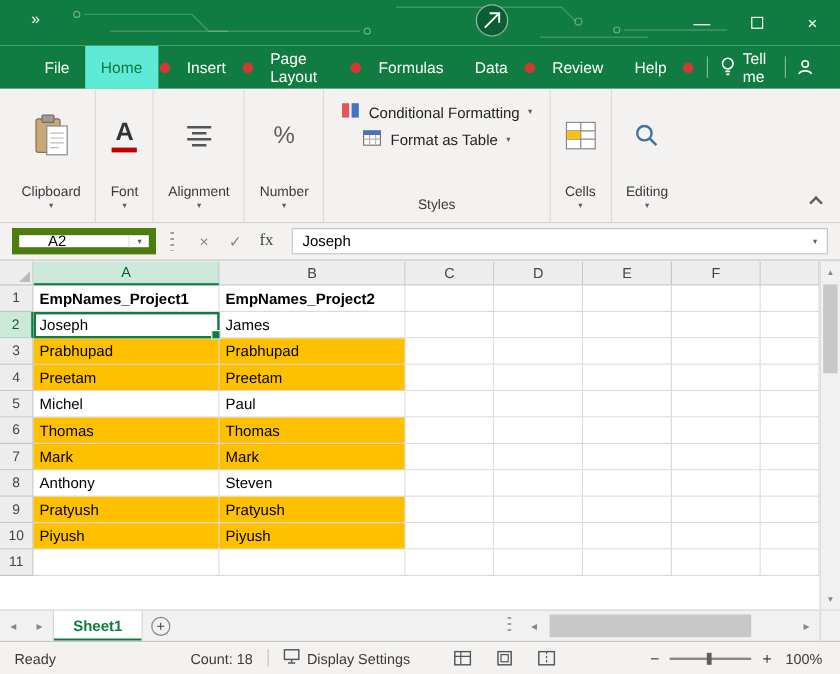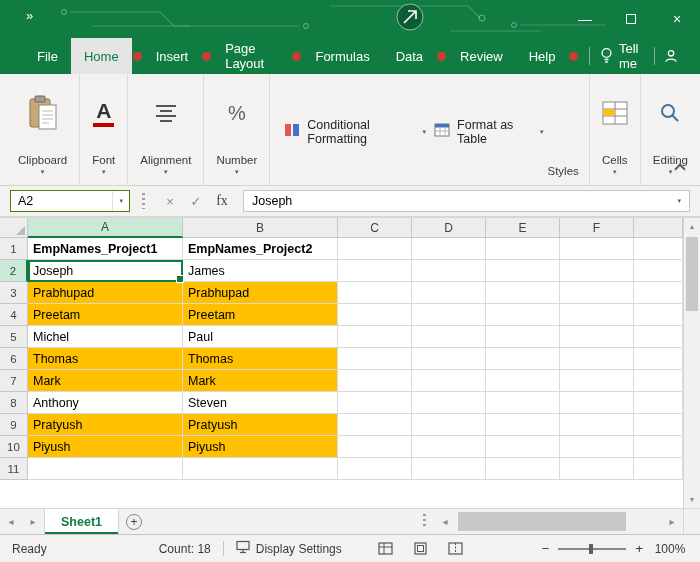--- a/index.html
+++ b/index.html
@@ -11,45 +11,45 @@
   .titlebar{height:38px;background:var(--green,#107C41);position:relative;flex:none}
   .deco{position:absolute;left:0;top:0}
   .qa{position:absolute;left:26px;top:9px;color:#fff;font-size:13px;line-height:1}
   .win-controls{position:absolute;right:0;top:0;height:100%;display:flex}
   .win-btn{width:46px;height:100%;display:flex;align-items:center;justify-content:center;color:#fff;font-size:14px}
   .maxbox{width:10px;height:10px;border:1.5px solid #fff;display:inline-block}
 
   
   .tabrow{height:36px;background:var(--green,#107C41);display:flex;align-items:stretch;color:#fff;font-size:13px;padding-left:24px;flex:none}
   .tab{padding:0 13px;display:flex;align-items:center}
-  .tab.active{background:#e5e5e5;color:var(--green,#107C41)}
+  .tab.active{background:#5eead4;color:var(--green,#107C41)}
   .dot{width:9px;height:9px;border-radius:50%;background:#CE3B32;align-self:center;margin:0 1px;flex:none}
   .tr-right{margin-left:auto;display:flex;align-items:center;padding-right:16px}
   .vdiv{width:1px;height:18px;background:rgba(255,255,255,.45);margin:0 10px}
   .tr-ic{display:flex;align-items:center;margin-right:6px}
   .tr-lbl{margin-right:4px}
 
   
   .ribbon{height:112px;background:#F3F2F1;border-bottom:1px solid #D5D3D1;display:flex;padding-left:6px;position:relative;flex:none}
   .rgroup{display:flex;flex-direction:column;align-items:center;padding:4px 12px;height:100%}
   .rgroup+.rgroup{border-left:1px solid #DEDCDA}
   .big{height:58px;display:flex;align-items:center;justify-content:center;margin-top:6px}
   .glabel{font-size:11.5px;color:#3B3A39;margin-top:auto}
   .gchev{font-size:7px;color:#605E5C;margin:2px 0 6px;line-height:1}
   .font-a{font-size:21px;font-weight:bold;color:#333;border-bottom:4px solid #C00000;line-height:1.1;padding:0 3px}
   .pct{font-size:20px;color:#605E5C}
-  .sgroup{display:flex;flex-direction:row;padding:8px 10px 4px;height:100%}
+  .sgroup{display:flex;flex-direction:column;padding:8px 10px 4px;height:100%}
   .sbtn-row{display:flex;align-items:center;gap:7px;height:23px;font-size:12.5px;color:#252423;padding:0 4px}
   .schev{font-size:7px;color:#605E5C;line-height:1}
   .sgroup .glabel{margin-top:auto;align-self:center;margin-bottom:4px}
   .collapse{position:absolute;right:16px;bottom:12px;width:8px;height:8px;border-left:2px solid #605E5C;border-top:2px solid #605E5C;transform:rotate(45deg)}
 
   
   .formula-row{height:32px;background:#F3F2F1;display:flex;align-items:center;padding:0 10px;border-bottom:2px solid #D8D6D4;flex:none}
-  .namebox{width:120px;height:22px;background:#fff;border:1px solid #4d7c0f;display:flex;align-items:center;font-size:12.5px;padding-left:7px}
+  .namebox{width:120px;height:22px;background:#fff;border:6px solid #4d7c0f;display:flex;align-items:center;font-size:12.5px;padding-left:24px}
   .nbchev{margin-left:auto;border-left:1px solid #E1DFDD;height:100%;display:flex;align-items:center;padding:0 6px;font-size:7px;color:#605E5C}
   .fdots{width:3px;height:16px;margin:0 12px;background:repeating-linear-gradient(#A19F9D 0 2px,transparent 2px 5px)}
   .fbtn{width:26px;text-align:center;color:#8A8886;font-size:13px}
   .fbtn.fx{font-family:"Liberation Serif",serif;color:#444;font-size:14px}
   .finput{flex:1;height:22px;background:#fff;border:1px solid #C8C6C4;display:flex;align-items:center;font-size:12.5px;padding:0 8px;margin-left:8px}
   .fchev{margin-left:auto;font-size:7px;color:#605E5C}
 
   
   .grid-zone{flex:1;display:flex;min-height:0}
   .grid{flex:1;display:grid;grid-template-columns:28px 155px 155px 74px 74px 74px 74px 1fr;grid-template-rows:20px repeat(11,22px) 1fr;background:#fff;overflow:hidden}

